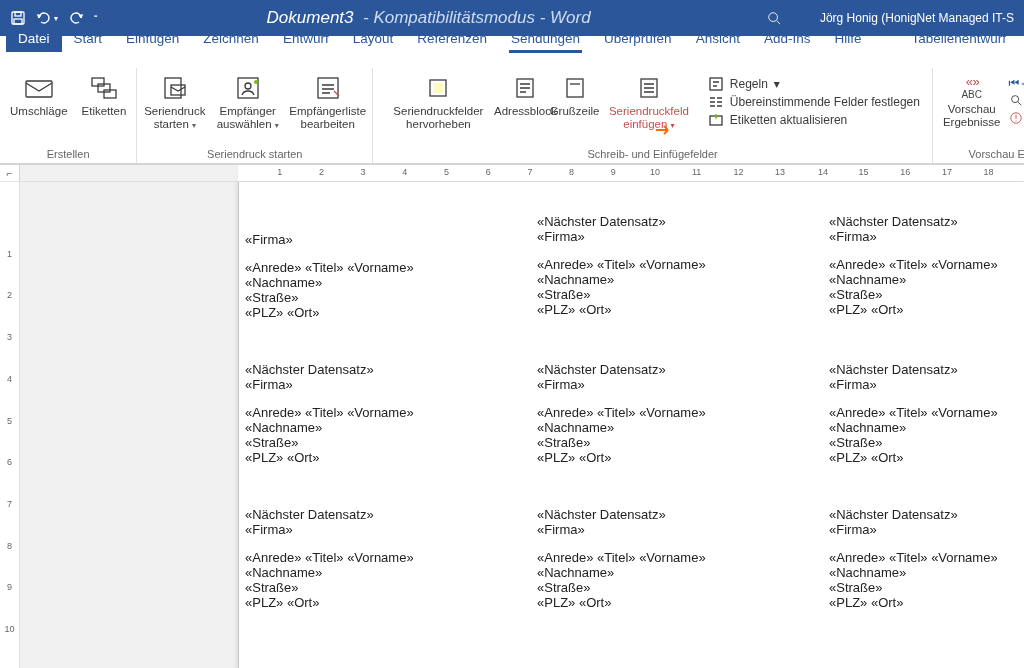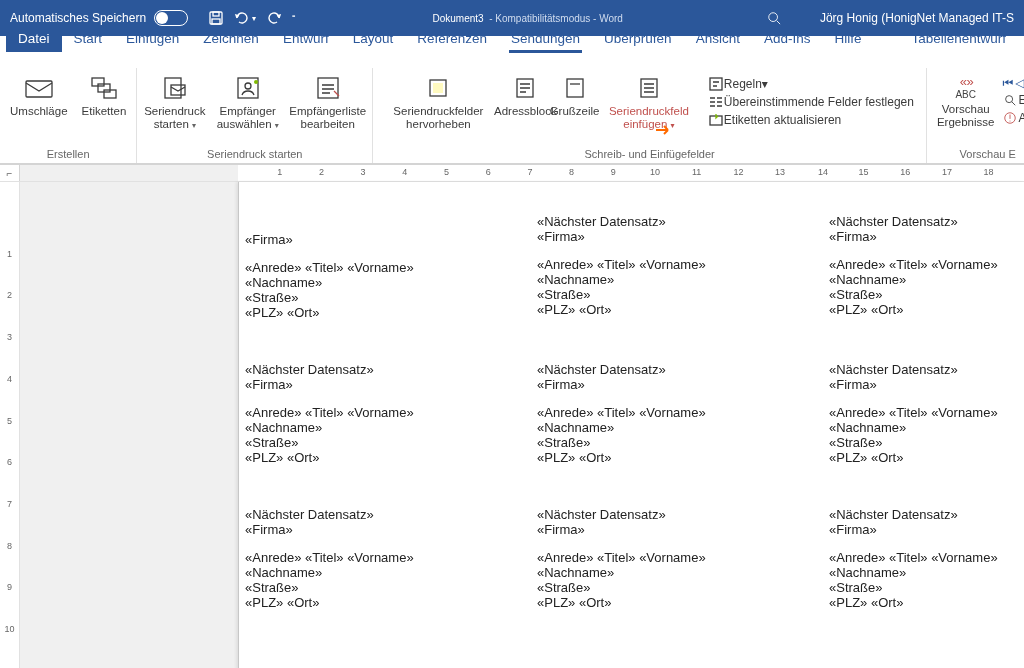--- a/index.html
+++ b/index.html
@@ -5,21 +5,21 @@
   * { margin: 0; padding: 0; box-sizing: border-box; font-family: "Segoe UI", Tahoma, sans-serif; }
   body { background: #fff; overflow: hidden; width: 1024px; height: 668px; }
 
   
   .titlebar { height: 36px; background: #2b579a; color: #fff; display: flex; align-items: center; font-size: 12px; }
   .titlebar .autosave { display: flex; align-items: center; gap: 8px; padding: 0 10px; }
   .toggle { width: 34px; height: 16px; border: 1px solid #fff; border-radius: 9px; display: inline-flex; align-items: center; padding: 1px; }
   .toggle .knob { width: 12px; height: 12px; background: #fff; border-radius: 50%; }
   .qat { display: flex; align-items: center; gap: 10px; padding: 0 10px; color: #fff; }
   .qat-btn { display: inline-flex; align-items: center; gap: 2px; font-size: 14px; }
-  .title-center { flex: 1; text-align: center; color: #d0dcef; font-size: 10px; }
+  .title-center { flex: 1; text-align: center; color: #d0dcef; font-size: 17px; font-style: italic; }
   .title-center .docname { color: #fff; }
   .title-right { display: flex; align-items: center; gap: 32px; padding: 0 10px; }
   .search-box { width: 28px; height: 20px; display: flex; align-items: center; justify-content: center; }
   .search-box svg { width: 14px; height: 14px; stroke: #fff; fill: none; }
 
   
   .tabs { height: 30px; background: #fff; border-bottom: 0; display: flex; align-items: flex-end; padding: 16px 6px; gap: 0; }
   .tab { padding: 6px 12px; font-size: 13.5px; color: #2b579a; cursor: pointer; }
   .tab.datei { background: #2b579a; color: #fff; }
   .tab.active { color: #2b579a; font-weight: 400; position: relative; }
@@ -29,21 +29,21 @@
   
   .ribbon { height: 96px; border-bottom: 1px solid #d4d4d4; display: flex; font-size: 12px; color: #3b3b3b; }
   .ribbon-group { border-right: 1px solid #e1e1e1; display: flex; flex-direction: column; }
   .ribbon-group .group-body { flex: 1; display: flex; align-items: flex-start; padding: 4px 6px 0; gap: 6px; }
   .ribbon-group .group-label { text-align: center; font-size: 11px; color: #666; padding: 2px 0 3px; }
   .rbtn { display: flex; flex-direction: column; align-items: center; justify-content: flex-start; width: auto; min-width: 42px; text-align: center; gap: 3px; cursor: pointer; padding: 2px 4px; }
   .rbtn .icon { width: 34px; height: 28px; display: flex; align-items: center; justify-content: center; }
   .rbtn .label { font-size: 11.5px; line-height: 1.1; }
   .rbtn .caret { font-size: 8px; color: #666; }
   .vlist { display: flex; flex-direction: column; gap: 2px; padding: 4px 6px 0; justify-content: flex-start; }
-  .vitem { display: flex; align-items: center; cursor: pointer; font-size: 12px; white-space: nowrap; }
+  .vitem { display: flex; align-items: center; gap: 6px; cursor: pointer; font-size: 12px; white-space: nowrap; }
   .vitem .vicon { width: 16px; height: 16px; display: inline-flex; align-items: center; justify-content: center; }
 
   
   .ruler-row { height: 18px; display: flex; background: #fff; border-top: 1px solid #d4d4d4; border-bottom: 1px solid #e1e1e1; }
   .ruler-corner { width: 20px; border-right: 1px solid #d4d4d4; display:flex;align-items:center;justify-content:center; font-size:10px; color:#666; }
   .ruler-gutter { width: 218px; background: #f0f0f0; }
   .ruler-h { flex: 1; position: relative; background: #fff; font-size: 9px; color: #666; }
   .ruler-h .num { position: absolute; top: 2px; transform: translateX(-50%); }
 
   
@@ -58,26 +58,20 @@
 
   svg.office-icon { stroke: #3b3b3b; fill: none; stroke-width: 1.3; }
   .abc { font-size: 10px; color: #444; }
   .preview-arrows { color: #c0504d; font-size: 13px; letter-spacing: -2px; }
 
 </style>
 </head>
 <body>
 
 <div class="titlebar">
-  <div class="autosave">
-    <span>Automatisches Speichern</span>
-    <span class="toggle">
-        <span class="knob"></span>
-      </span>
-  </div>
   <div class="qat">
     <span class="qat-btn">
       <svg class="office-icon" width="16" height="16" viewBox="0 0 16 16" style="stroke:#fff">
           <rect x="2" y="2" width="12" height="12" rx="1"></rect>
           <rect x="5" y="2" width="6" height="4"></rect>
           <rect x="4" y="9" width="8" height="5"></rect>
         </svg>
     </span>
     <span class="qat-btn">
       <svg width="16" height="16" viewBox="0 0 16 16" style="stroke:#fff;fill:none;stroke-width:1.4">

